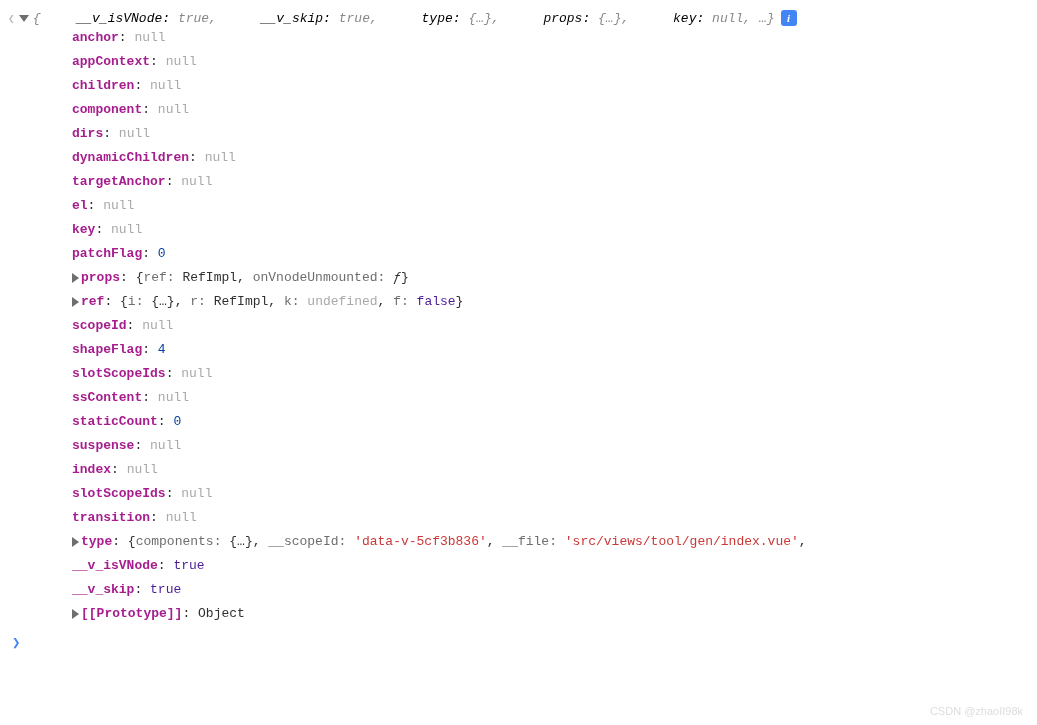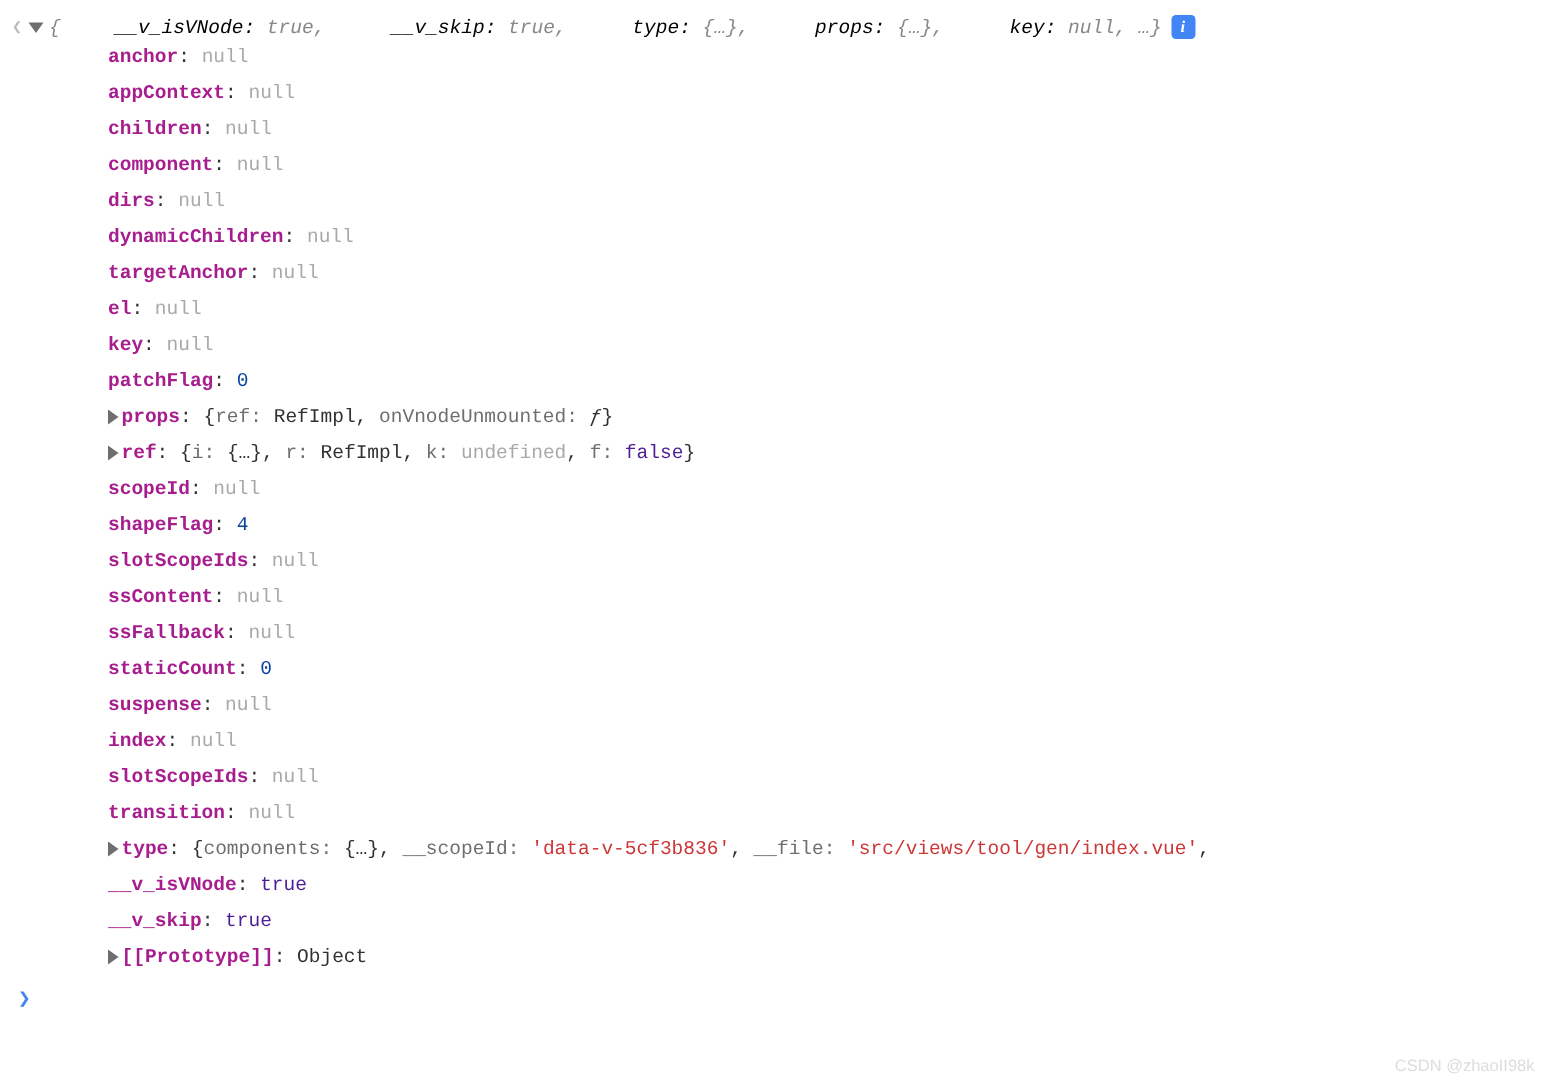--- a/index.html
+++ b/index.html
@@ -154,21 +154,20 @@
     <div class="prop-row"><span class="prop-key">targetAnchor</span><span class="prop-colon">: </span><span class="prop-val-null">null</span></div>
     <div class="prop-row"><span class="prop-key">el</span><span class="prop-colon">: </span><span class="prop-val-null">null</span></div>
     <div class="prop-row"><span class="prop-key">key</span><span class="prop-colon">: </span><span class="prop-val-null">null</span></div>
     <div class="prop-row"><span class="prop-key">patchFlag</span><span class="prop-colon">: </span><span class="prop-val-num">0</span></div>
     <div class="prop-row expandable"><span class="triangle triangle-right"></span><span class="prop-key">props</span><span class="prop-colon">: </span><span class="prop-val-obj">{<span class="inner-key">ref:</span> <span>RefImpl</span>, <span class="inner-key">onVnodeUnmounted:</span> <span class="fn-italic">ƒ</span>}</span></div>
     <div class="prop-row expandable"><span class="triangle triangle-right"></span><span class="prop-key">ref</span><span class="prop-colon">: </span><span class="prop-val-obj">{<span class="inner-key">i:</span> <span>{…}</span>, <span class="inner-key">r:</span> <span>RefImpl</span>, <span class="inner-key">k:</span> <span class="prop-val-null">undefined</span>, <span class="inner-key">f:</span> <span class="prop-val-bool">false</span>}</span></div>
     <div class="prop-row"><span class="prop-key">scopeId</span><span class="prop-colon">: </span><span class="prop-val-null">null</span></div>
     <div class="prop-row"><span class="prop-key">shapeFlag</span><span class="prop-colon">: </span><span class="prop-val-num">4</span></div>
     <div class="prop-row"><span class="prop-key">slotScopeIds</span><span class="prop-colon">: </span><span class="prop-val-null">null</span></div>
     <div class="prop-row"><span class="prop-key">ssContent</span><span class="prop-colon">: </span><span class="prop-val-null">null</span></div>
-    <div class="prop-row"><span class="prop-key">ssFallback</span><span class="prop-colon">: </span><span class="prop-val-null">null</span></div>
     <div class="prop-row"><span class="prop-key">staticCount</span><span class="prop-colon">: </span><span class="prop-val-num">0</span></div>
     <div class="prop-row"><span class="prop-key">suspense</span><span class="prop-colon">: </span><span class="prop-val-null">null</span></div>
     <div class="prop-row"><span class="prop-key">index</span><span class="prop-colon">: </span><span class="prop-val-null">null</span></div>
     <div class="prop-row"><span class="prop-key">slotScopeIds</span><span class="prop-colon">: </span><span class="prop-val-null">null</span></div>
     <div class="prop-row"><span class="prop-key">transition</span><span class="prop-colon">: </span><span class="prop-val-null">null</span></div>
     <div class="prop-row expandable"><span class="triangle triangle-right"></span><span class="prop-key">type</span><span class="prop-colon">: </span><span class="prop-val-obj">{<span class="inner-key">components:</span> <span>{…}</span>, <span class="inner-key">__scopeId:</span> <span class="prop-val-str">'data-v-5cf3b836'</span>, <span class="inner-key">__file:</span> <span class="prop-val-str">'src/views/tool/gen/index.vue'</span>,</span></div>
     <div class="prop-row"><span class="prop-key">__v_isVNode</span><span class="prop-colon">: </span><span class="prop-val-bool">true</span></div>
     <div class="prop-row"><span class="prop-key">__v_skip</span><span class="prop-colon">: </span><span class="prop-val-bool">true</span></div>
     <div class="prop-row expandable"><span class="triangle triangle-right"></span><span class="prop-key">[[Prototype]]</span><span class="prop-colon">: </span><span class="prop-val-obj">Object</span></div>
   </div>

